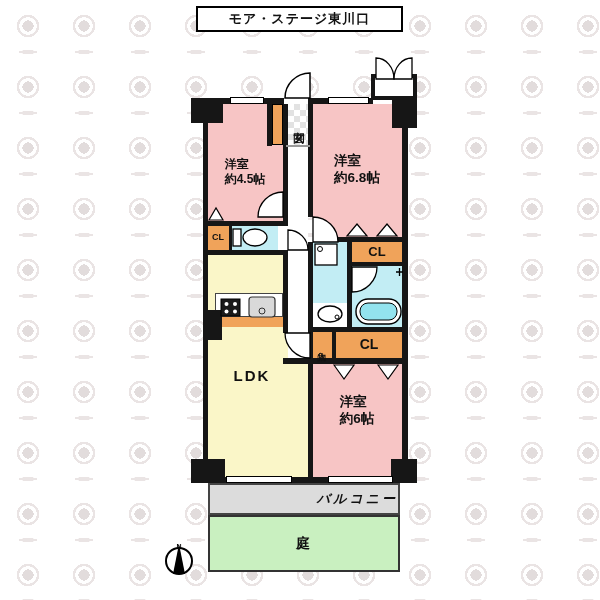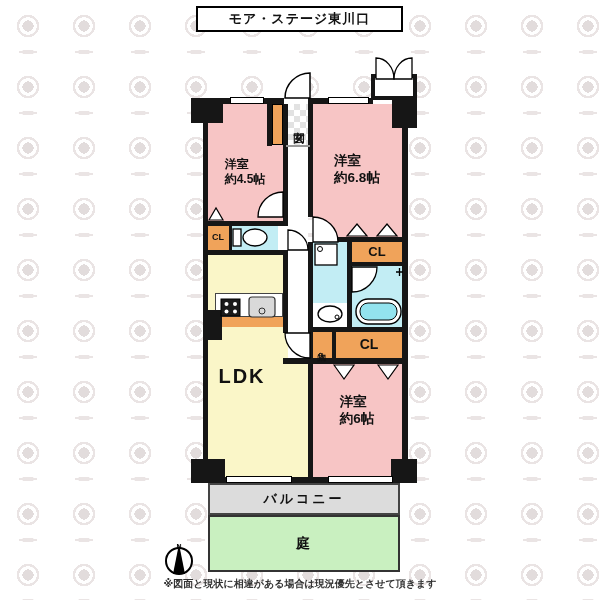--- a/index.html
+++ b/index.html
@@ -24,22 +24,22 @@
   .win{position:absolute;background:#fff;border:1px solid #000;box-sizing:border-box;z-index:3;}
   .lbl{position:absolute;z-index:6;transform:translate(-50%,-50%);
        white-space:nowrap;font-weight:bold;line-height:1.25;}
   .vert{writing-mode:vertical-rl;text-orientation:upright;letter-spacing:1px;}
   .title-box{position:absolute;left:196px;top:6px;width:207px;height:26px;z-index:7;
        background:#fff;border:2px solid #000;box-sizing:border-box;
        display:flex;align-items:center;justify-content:center;
        font-size:13px;font-weight:bold;letter-spacing:1px;}
   .balcony{position:absolute;left:208px;top:483px;width:192px;height:32px;z-index:2;
        background:#DCDCDC;border:2px solid #444;box-sizing:border-box;
-       display:flex;align-items:center;justify-content:center;
-       font-size:13px;font-weight:bold;letter-spacing:3px;}
+       display:flex;align-items:center;justify-content:flex-end;
+       font-size:13px;font-weight:bold;letter-spacing:3px;font-style:italic;}
   .garden{position:absolute;left:208px;top:515px;width:192px;height:57px;z-index:2;
        background:#C9F0C0;border:2px solid #333;box-sizing:border-box;
        display:flex;align-items:center;justify-content:center;
        font-size:14px;font-weight:bold;letter-spacing:2px;}
   .disclaimer{position:absolute;left:150px;top:577px;width:300px;z-index:7;
        text-align:center;font-size:10px;font-weight:bold;color:#333;}
   .overlay{position:absolute;left:0;top:0;z-index:4;}
   .counter{position:absolute;left:215px;top:293px;width:68px;height:24px;z-index:2;
        background:#fff;border:1px solid #444;box-sizing:border-box;}
   .porch-inner{position:absolute;left:375px;top:78px;width:38px;height:18px;z-index:3;
@@ -170,22 +170,21 @@
     <div>約4.5帖</div>
   </div>
   <div class="lbl" style="left:357px;top:170px;font-size:13.5px;">
     <div>洋室</div>
     <div>約6.8帖</div>
   </div>
   <div class="lbl" style="left:357px;top:411px;font-size:13.5px;">
     <div>洋室</div>
     <div>約6帖</div>
   </div>
-  <div class="lbl" style="left:242px;top:376px;font-size:20px;letter-spacing:2px;">LDK</div>
+  <div class="lbl" style="left:252px;top:376px;font-size:15px;letter-spacing:2px;">LDK</div>
   <div class="lbl vert" style="left:298px;top:124px;font-size:11px;">玄関</div>
   <div class="lbl" style="left:218px;top:238px;font-size:9px;">CL</div>
   <div class="lbl" style="left:377px;top:252px;font-size:13px;">CL</div>
   <div class="lbl" style="left:369px;top:345px;font-size:14px;">CL</div>
   <div class="lbl vert" style="left:322px;top:345px;font-size:8.5px;letter-spacing:0;">物入</div>
 
-  <div class="disclaimer">※図面と現状に相違がある場合は現況優先とさせて頂きます</div>
 
 </div>
 
 </body></html>

